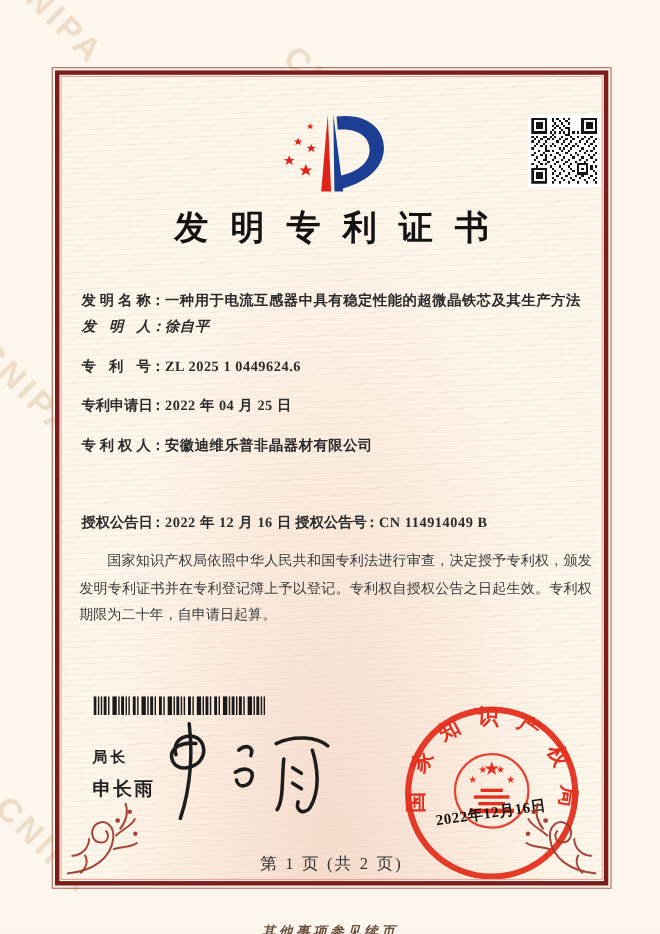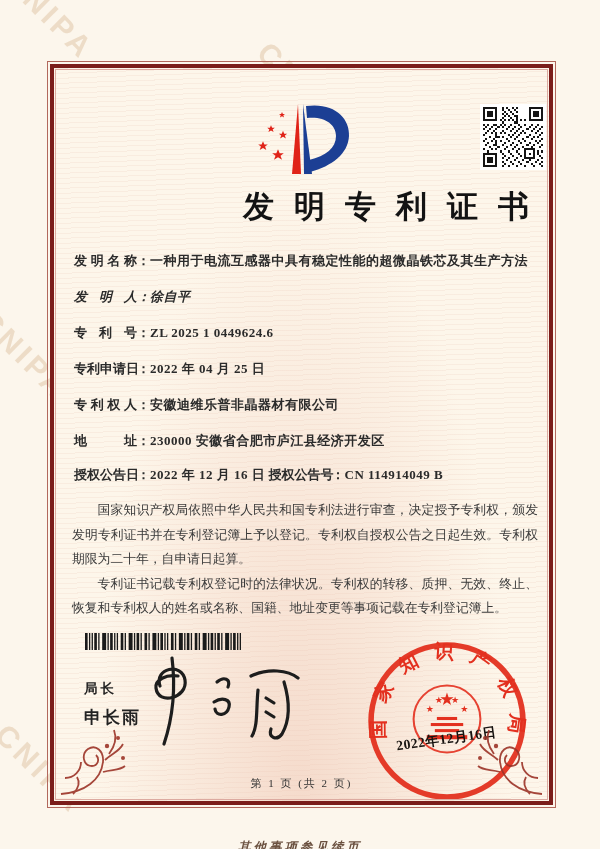--- a/index.html
+++ b/index.html
@@ -28,21 +28,21 @@
   .frame::after{
     content:'';position:absolute;inset:1px;border:1px solid #dcaaa0;pointer-events:none;
   }
   .cert-no{
     position:absolute;left:21px;top:30px;font-size:12.5px;color:#262626;letter-spacing:1px;
   }
   .logo{position:absolute;left:198px;top:34px;width:100px;height:78px;}
   .qr{position:absolute;left:426px;top:36px;width:66px;height:66px;background:#fff;padding:3px;box-sizing:border-box;}
   .qr svg{display:block;width:100%;height:100%;}
   .title{
-    position:absolute;left:0;top:118px;width:100%;text-align:right;
+    position:absolute;left:0;top:118px;width:100%;text-align:center;
     font-size:31px;font-weight:bold;color:#131313;letter-spacing:20px;text-indent:20px;
   }
   .f-row{
     position:absolute;left:20px;right:14px;font-size:13px;font-weight:600;color:#2b2b2b;
     white-space:nowrap;
   }
   .f-label{display:inline-block;width:63px;text-align:justify;text-align-last:justify;vertical-align:top;}
   .f-colon{display:inline-block;width:13px;}
   .f-value{letter-spacing:0.5px;}
   .f-group2{}
@@ -51,21 +51,21 @@
     font-size:12.8px;line-height:24.5px;color:#3a3a3a;text-align:justify;font-weight:500;
   }
   .bodytext p{margin:0;text-indent:2em;}
   .barcode{position:absolute;left:31px;top:565px;width:156px;height:17px;}
   .director-title{position:absolute;left:30px;top:612px;font-size:13.5px;font-weight:700;letter-spacing:3px;color:#222;}
   .director-name{position:absolute;left:30px;top:638px;font-size:17px;font-weight:700;letter-spacing:2px;color:#222;}
   .signature{position:absolute;left:84px;top:584px;width:185px;height:100px;}
   .seal{position:absolute;left:312px;top:572px;width:162px;height:162px;}
   .page-number{
     position:absolute;left:0;top:708px;width:100%;text-align:center;
-    font-size:11px;letter-spacing:2px;color:#333;
+    font-size:15px;letter-spacing:2px;color:#333;
   }
   .cont-note{
     position:absolute;left:0;top:839px;width:100%;text-align:center;
     font-size:12.5px;font-style:italic;font-weight:600;letter-spacing:3px;color:#6b5140;
   }
   .corner{position:absolute;bottom:3px;width:74px;height:74px;opacity:0.9;}
   .corner.bl{left:3px;}
   .corner.br{right:3px;transform:scaleX(-1);}
 </style>
 </head>
@@ -142,46 +142,42 @@
                    M11,25h1v1h-1z M15,25h1v1h-1z M19,25h1v1h-1z M22,25h1v1h-1z M26,25h1v1h-1z
                    M9,26h1v1h-1z M13,26h1v1h-1z M17,26h1v1h-1z M21,26h1v1h-1z M25,26h1v1h-1z M28,26h1v1h-1z
                    M10,27h1v1h-1z M14,27h1v1h-1z M18,27h1v1h-1z M23,27h1v1h-1z M27,27h1v1h-1z
                    M9,28h1v1h-1z M12,28h1v1h-1z M16,28h1v1h-1z M20,28h1v1h-1z M24,28h1v1h-1z M28,28h1v1h-1z"></path>
         </g>
       </svg>
     </div>
 
     <div class="title">发明专利证书</div>
 
-    <div class="f-row" style="top:184px;">
+    <div class="f-row" style="top:196px;">
       <span class="f-label">发明名称</span><span class="f-colon">：</span><span class="f-value">一种用于电流互感器中具有稳定性能的超微晶铁芯及其生产方法</span>
     </div>
     <div class="f-row" style="top:220px;font-style:italic;">
       <span class="f-label">发明人</span><span class="f-colon">：</span><span class="f-value">徐自平</span>
     </div>
     <div class="f-row" style="top:256px;">
       <span class="f-label">专利号</span><span class="f-colon">：</span><span class="f-value">ZL 2025 1 0449624.6</span>
     </div>
     <div class="f-row" style="top:292px;">
       <span class="f-label">专利申请日</span><span class="f-colon">：</span><span class="f-value">2022 年 04 月 25 日</span>
     </div>
     <div class="f-row" style="top:328px;">
       <span class="f-label">专利权人</span><span class="f-colon">：</span><span class="f-value">安徽迪维乐普非晶器材有限公司</span>
-    </div>
-    <div class="f-row" style="top:364px;">
-      <span class="f-label">地址</span><span class="f-colon">：</span><span class="f-value">230000  安徽省合肥市庐江县经济开发区</span>
     </div>
     <div class="f-row" style="top:398px;">
       <span><span class="f-label">授权公告日</span><span class="f-colon">：</span><span class="f-value">2022 年 12 月 16 日</span></span>
       <span class="f-group2"><span class="f-label">授权公告号</span><span class="f-colon">：</span><span class="f-value">CN 114914049 B</span></span>
     </div>
 
     <div class="bodytext">
       <p>国家知识产权局依照中华人民共和国专利法进行审查，决定授予专利权，颁发发明专利证书并在专利登记簿上予以登记。专利权自授权公告之日起生效。专利权期限为二十年，自申请日起算。</p>
-      <p>专利证书记载专利权登记时的法律状况。专利权的转移、质押、无效、终止、恢复和专利权人的姓名或名称、国籍、地址变更等事项记载在专利登记簿上。</p>
     </div>
 
     <svg class="barcode" viewBox="0 0 118 14" preserveAspectRatio="none">
       <g fill="#1a1a1a">
         <path d="M0,0h2v14h-2z M3,0h1v14h-1z M5,0h1v14h-1z M7,0h2v14h-2z M10,0h1v14h-1z M13,0h3v14h-3z
                  M17,0h1v14h-1z M19,0h2v14h-2z M22,0h1v14h-1z M24,0h1v14h-1z M27,0h2v14h-2z M30,0h1v14h-1z
                  M33,0h3v14h-3z M37,0h1v14h-1z M39,0h2v14h-2z M42,0h1v14h-1z M45,0h2v14h-2z M48,0h1v14h-1z
                  M51,0h3v14h-3z M55,0h1v14h-1z M57,0h2v14h-2z M60,0h1v14h-1z M62,0h1v14h-1z M65,0h2v14h-2z
                  M68,0h1v14h-1z M71,0h3v14h-3z M75,0h1v14h-1z M77,0h2v14h-2z M80,0h1v14h-1z M83,0h2v14h-2z
                  M86,0h1v14h-1z M89,0h3v14h-3z M93,0h1v14h-1z M95,0h2v14h-2z M98,0h1v14h-1z M100,0h2v14h-2z

